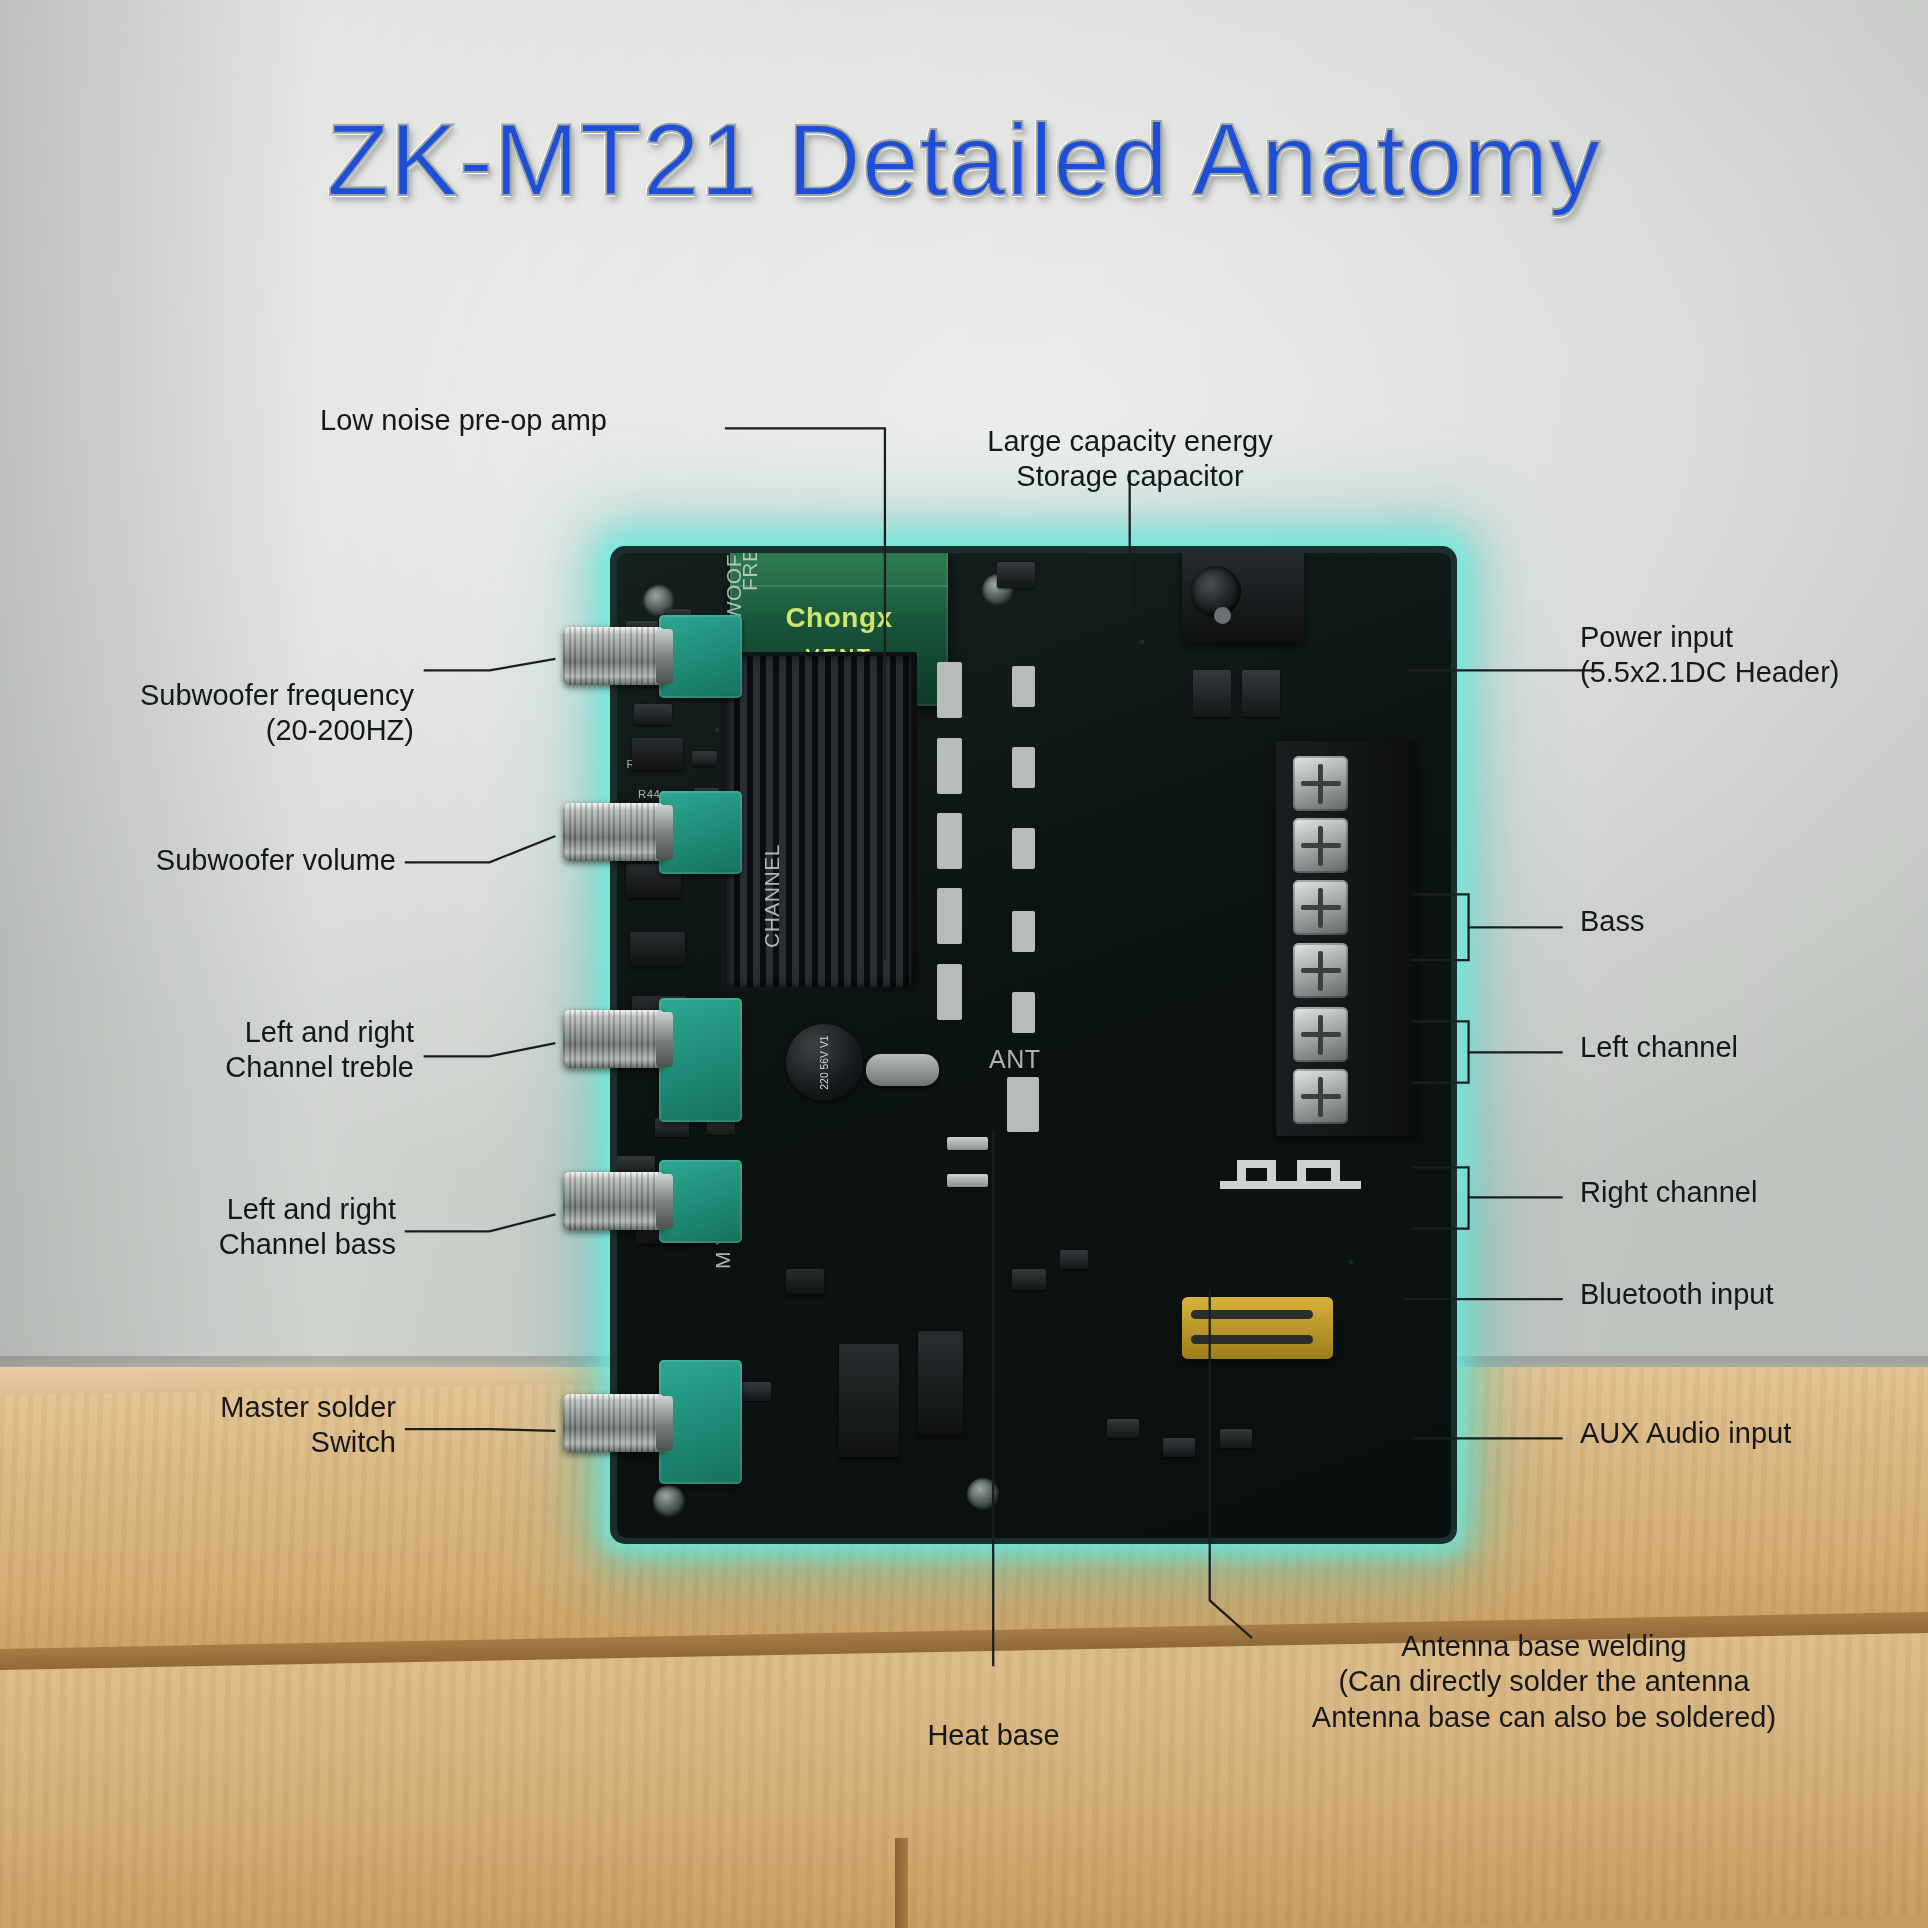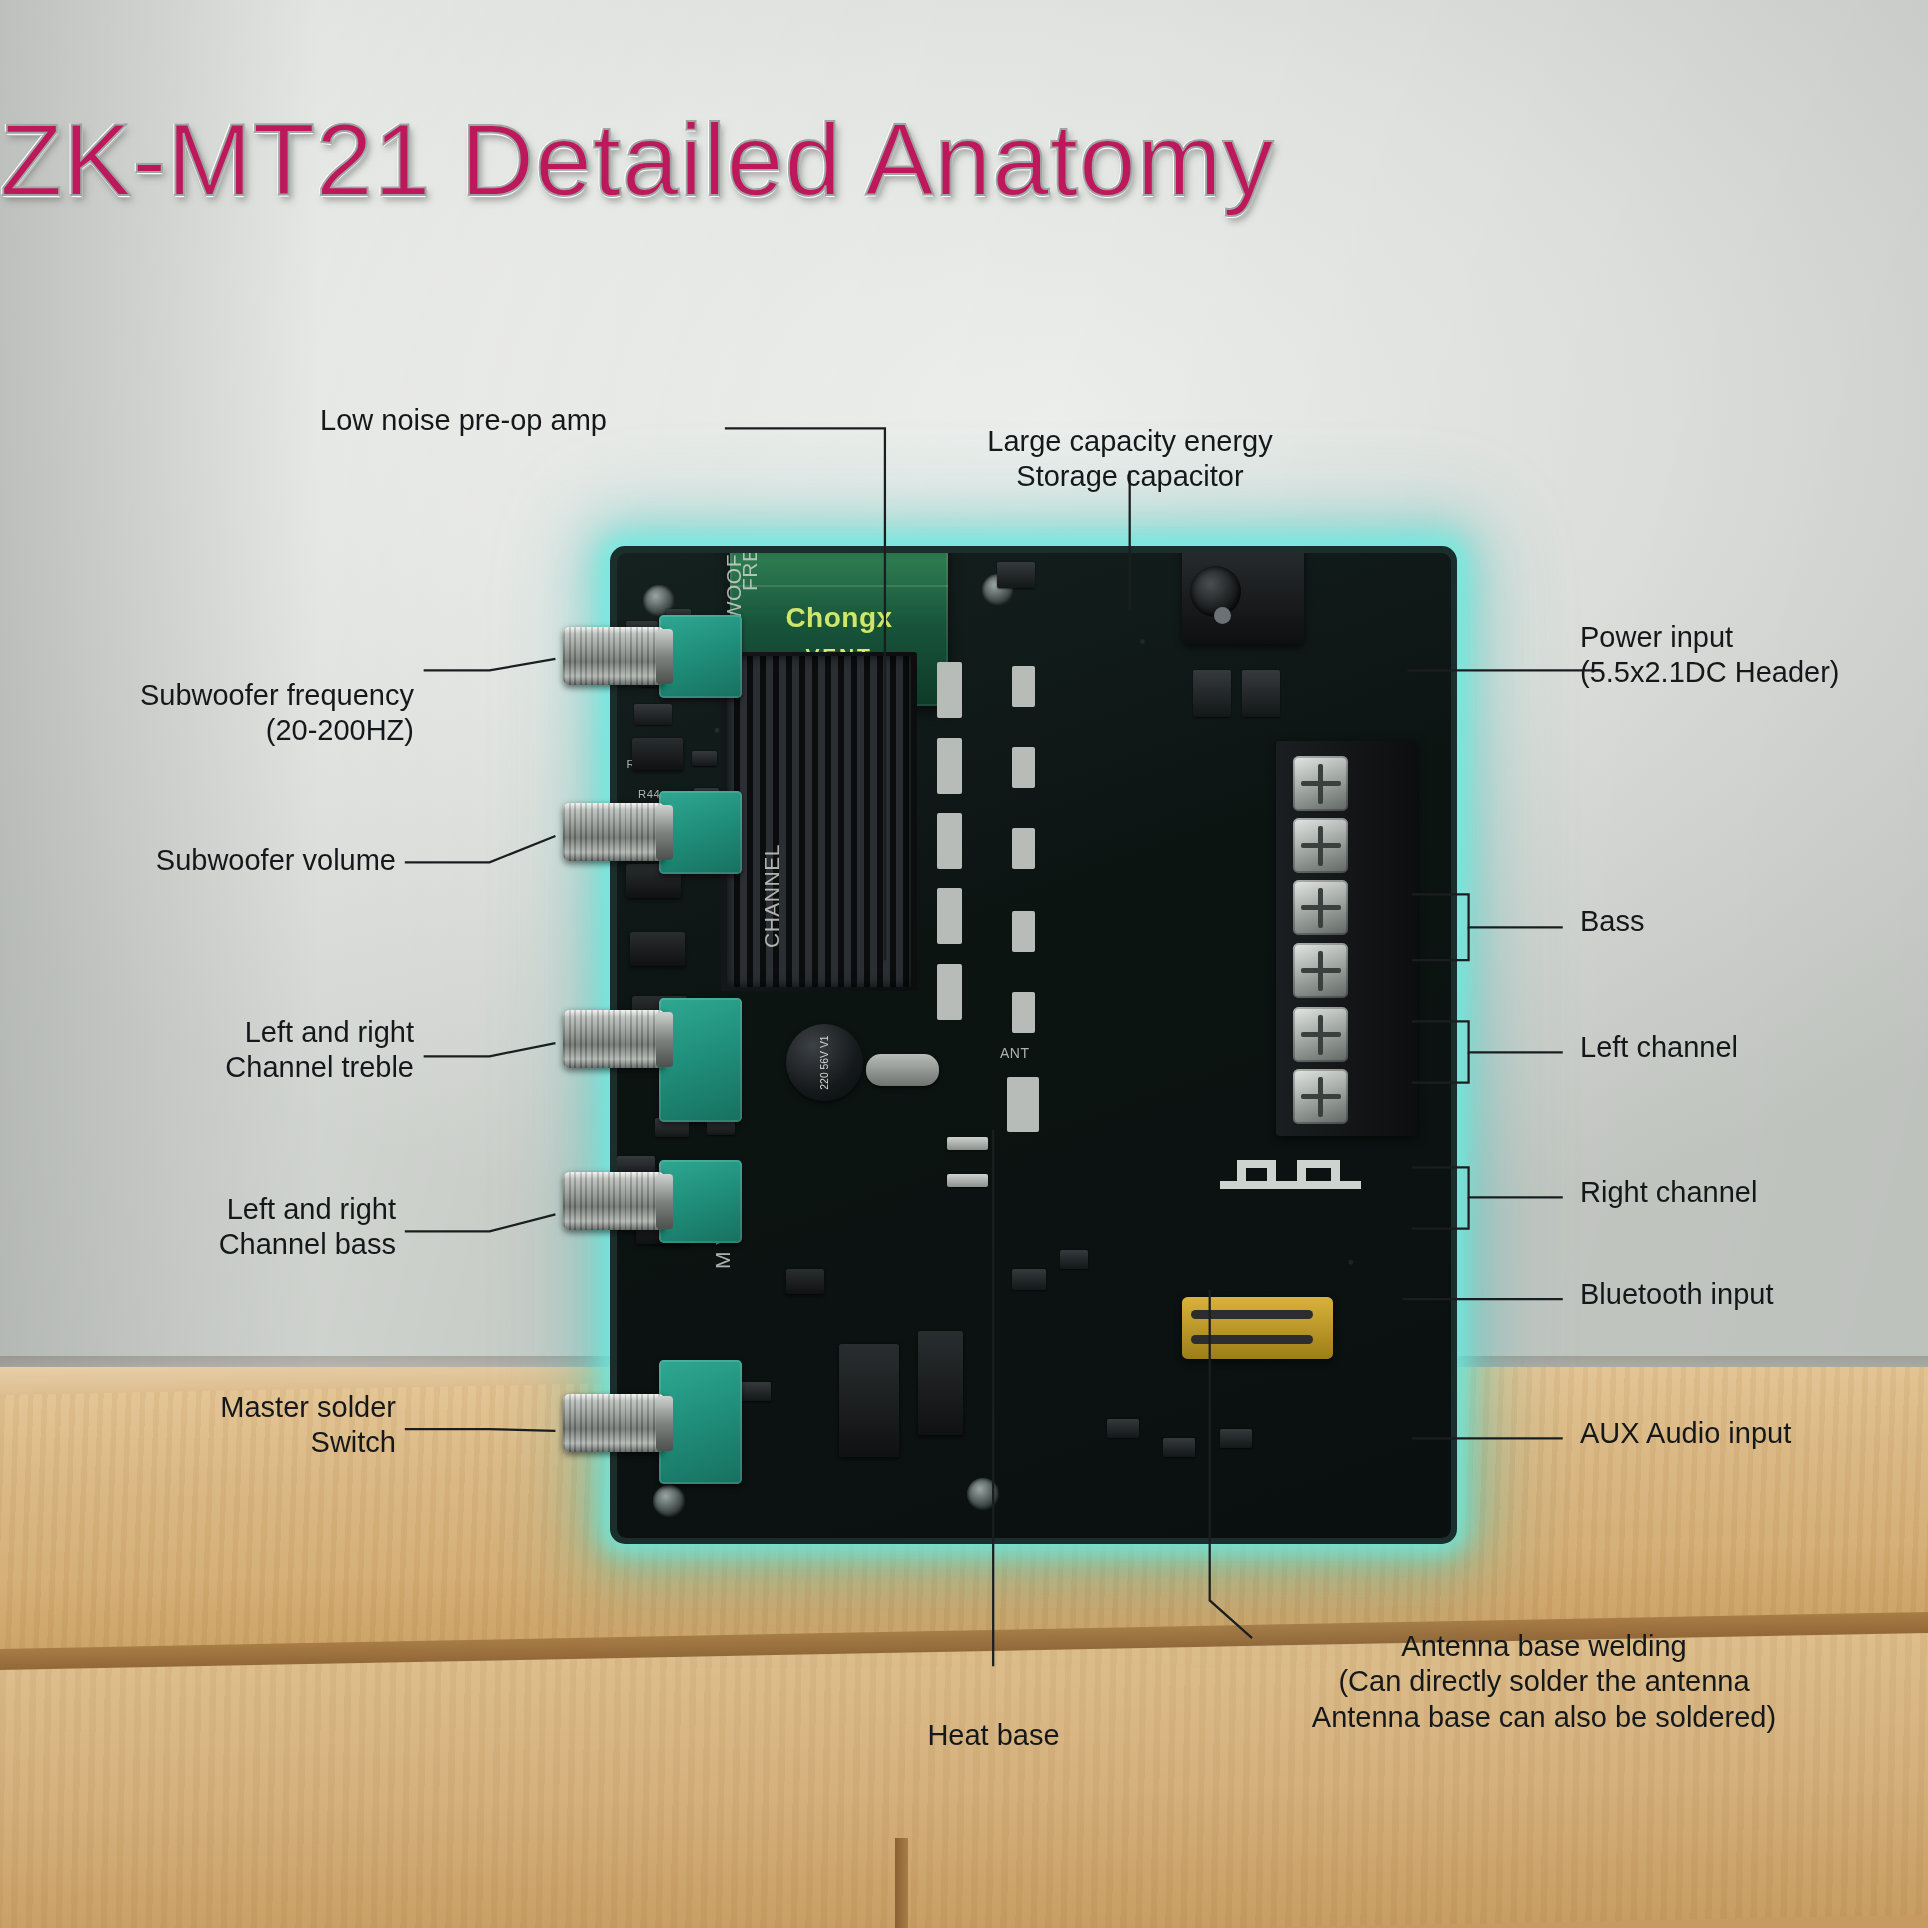--- a/index.html
+++ b/index.html
@@ -67,25 +67,25 @@
     transform:skewY(-1.1deg);
   }
   #shelf-shadow{
     position:absolute; left:0; top:1356px; width:1928px; height:38px;
     background:linear-gradient(180deg, rgba(80,70,55,0.28), rgba(80,70,55,0));
   }
 
   
   #title {
     position:absolute; left:0; top:102px; width:1928px;
-    text-align:left;
+    text-align:center;
     font-size:102px;
     letter-spacing:0.9px;
     font-weight:400;
-    color:#be185d;
+    color:#1d4ed8;
     text-shadow:
       0 1.9px 0 #ffffff,
       1.9px 2.8px 0 #b9bfbc,
       -1.9px -0.9px 0 #ffffff,
       2.8px 4.7px 7.5px rgba(90,95,92,0.55);
     -webkit-text-stroke:1.9px #9ea5a1;
   }
 
   
   #pcb-glow{
@@ -380,21 +380,21 @@
     <div class="trace" style="left:77px; top:3.8px; width:41px; height:8.5px;"></div>
     <div class="trace" style="left:111px; top:3.8px; width:8.5px; height:28px;"></div>
   </div>
 
   <div id="auxjack">
     <div class="band"></div>
     <div class="band2"></div>
   </div>
 
   <div class="pad" style="left:390px; top:524px; width:32px; height:55px;"></div>
-  <div class="silk" style="left:383px; top:492px; font-size:14px;">ANT</div>
+  <div class="silk" style="left:372px; top:492px; font-size:25px;">ANT</div>
 
   <div class="silk silk-rot" style="left:121px; top:38px; font-size:21px;">FREQ</div>
   <div class="silk silk-rot" style="left:105px; top:113px; font-size:21px;">SUBWOOFER</div>
   <div class="silk silk-rot" style="left:105px; top:311px; font-size:21px;">S VOL</div>
   <div class="silk silk-rot" style="left:143px; top:395px; font-size:21px;">CHANNEL</div>
   <div class="silk silk-rot" style="left:94px; top:716px; font-size:21px;">M VOL</div>
 
   <div class="silk" style="left:21px; top:235px;">R44</div>
   <div class="silk" style="left:7.5px; top:94px;">C50</div>
   <div class="silk" style="left:9.4px; top:205px;">R30</div>

